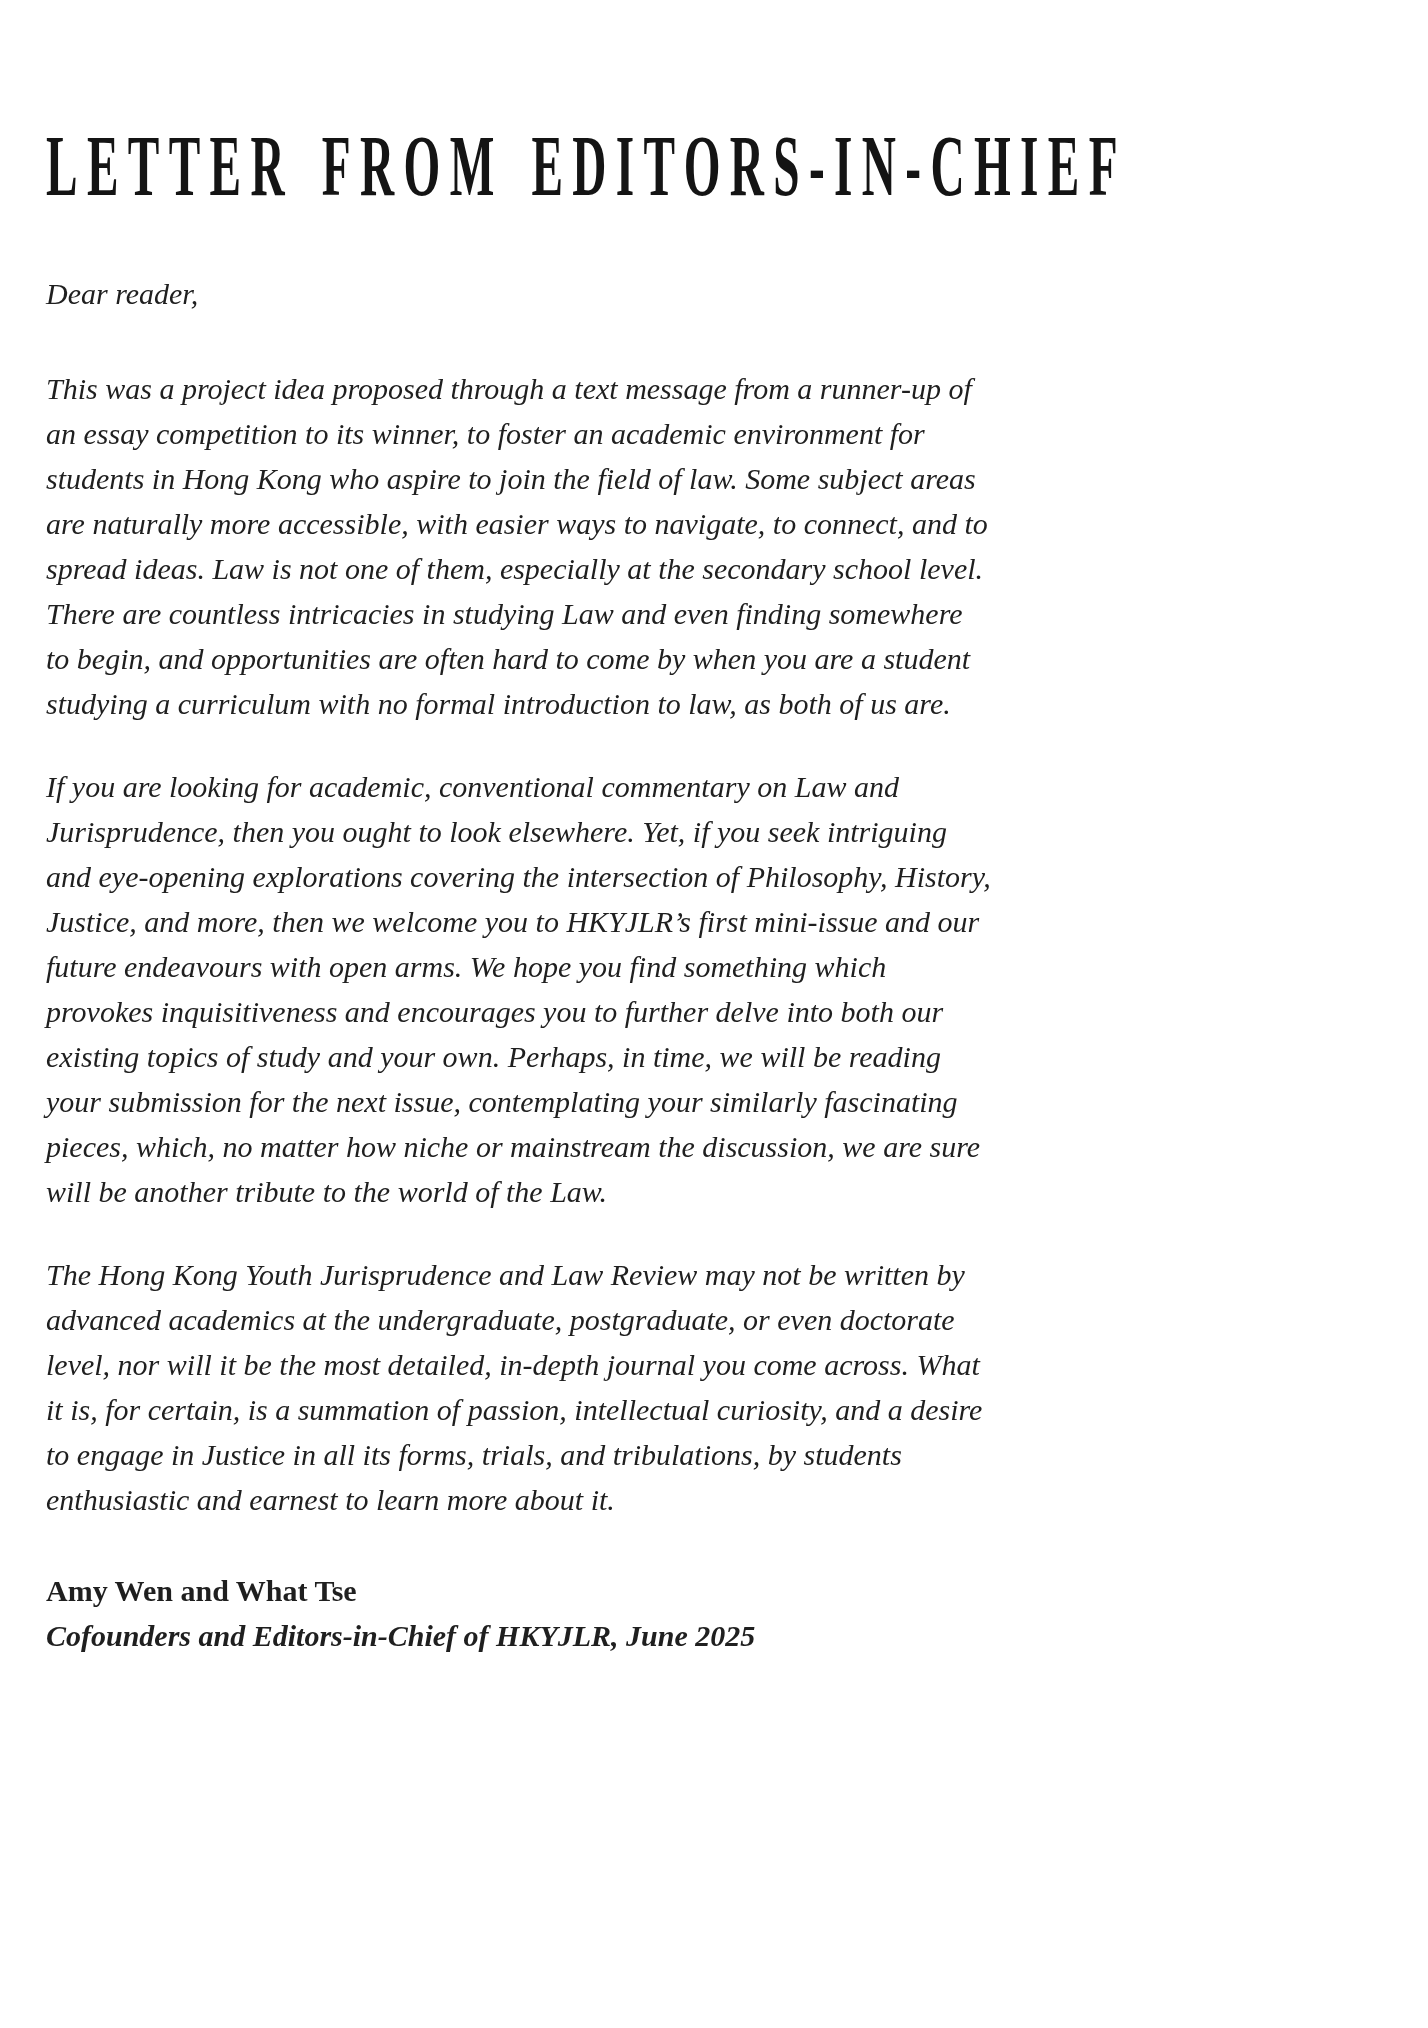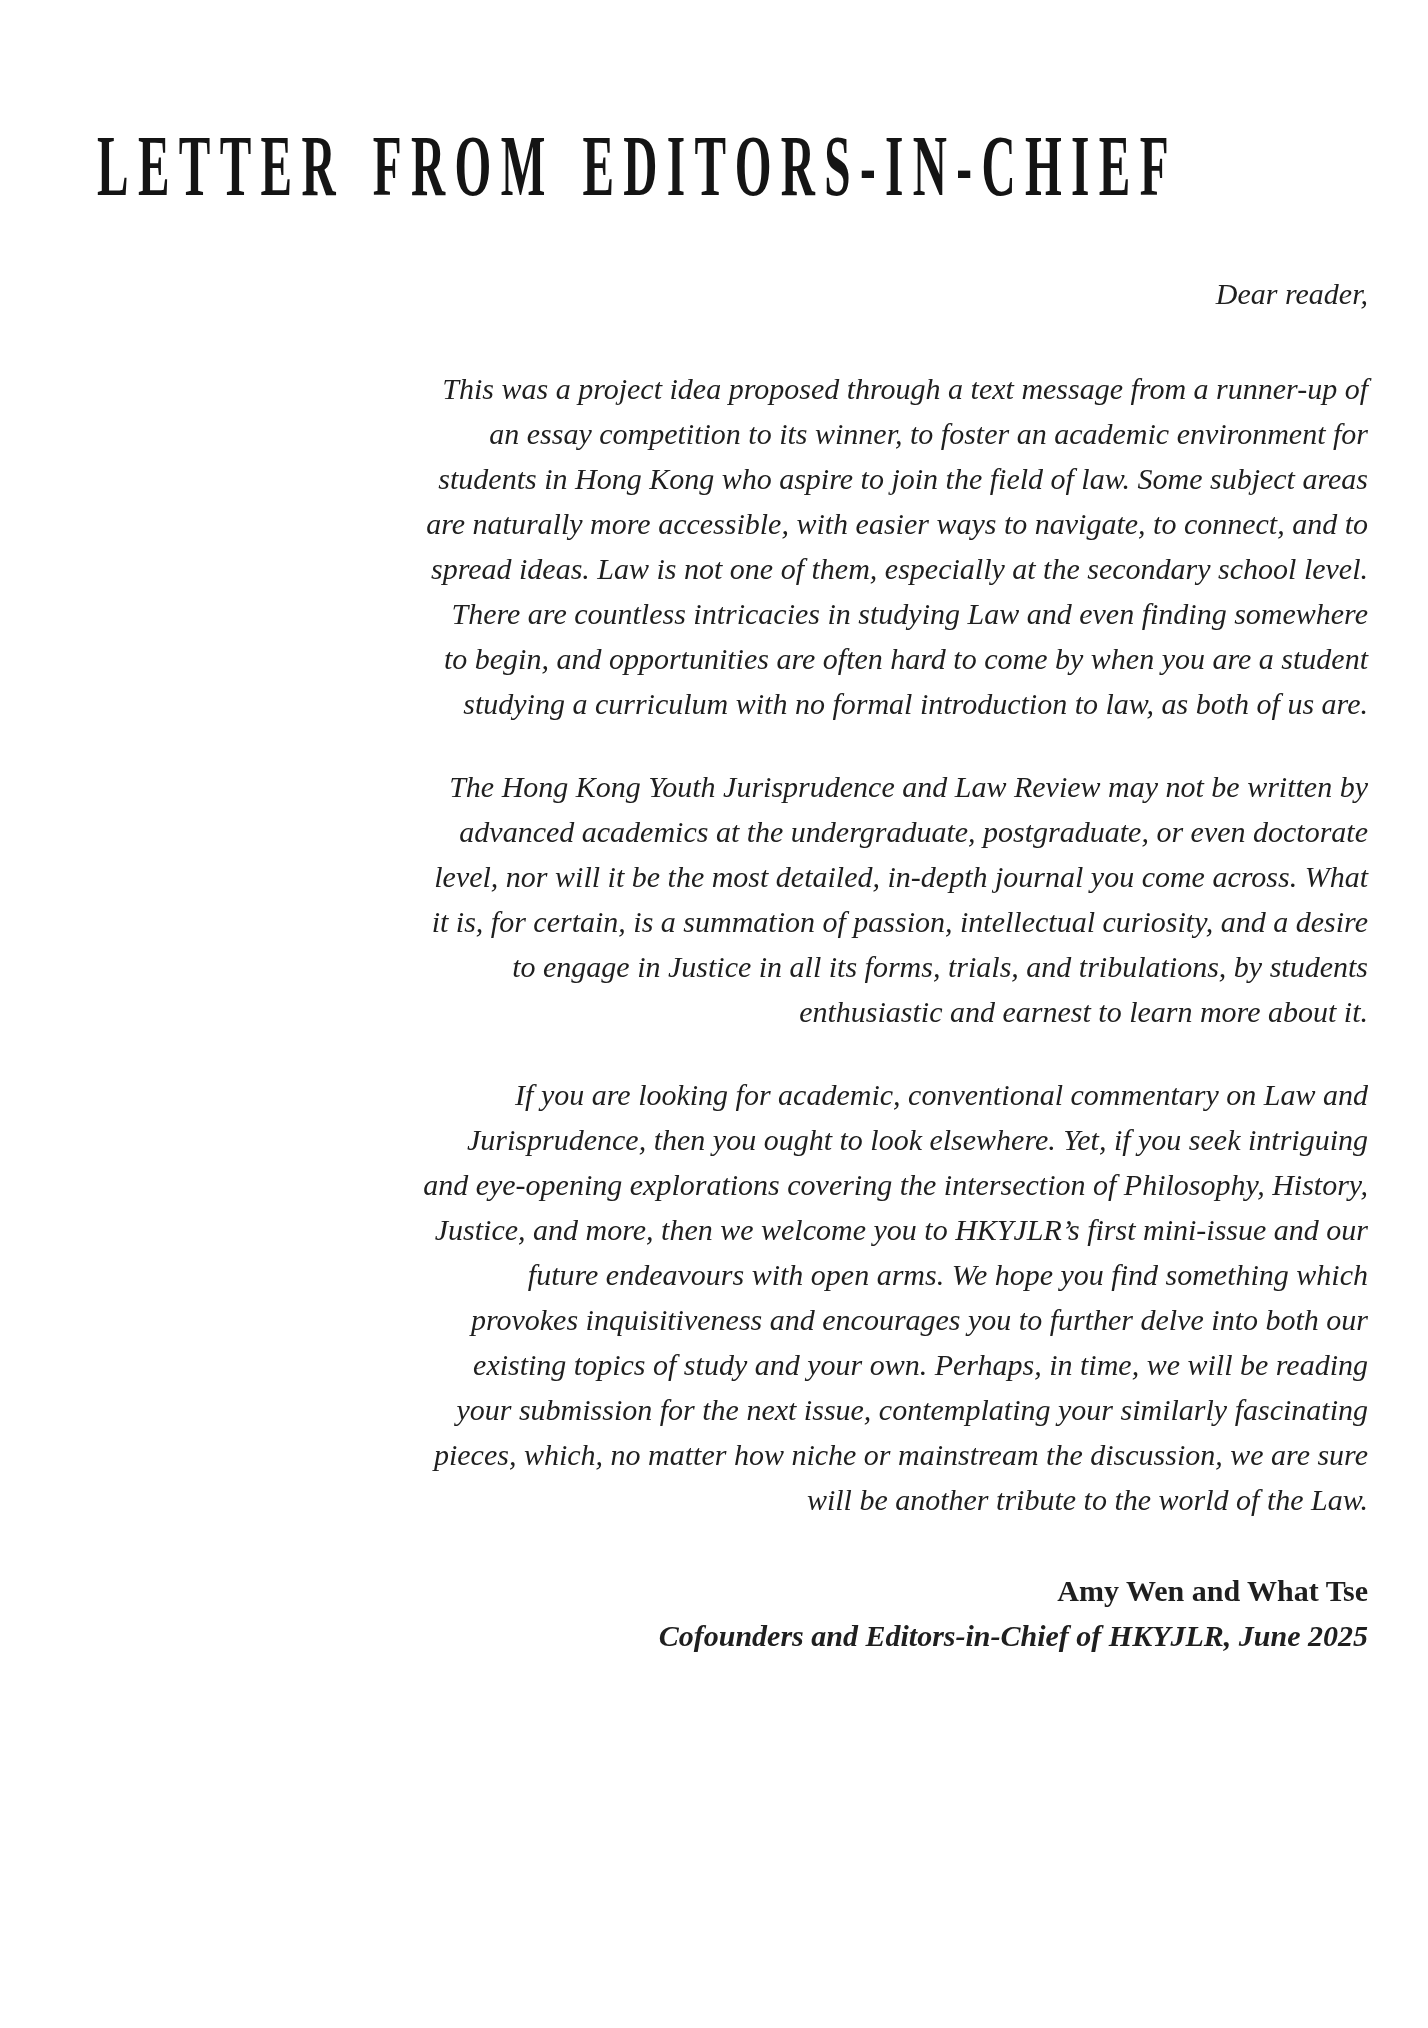--- a/index.html
+++ b/index.html
@@ -6,25 +6,24 @@
     margin: 0;
     padding: 0;
     background: #ffffff;
   }
   .page {
     position: relative;
     width: 1428px;
     height: 2028px;
     background: #ffffff;
     box-sizing: border-box;
-    padding: 123px 60px 0 97px;
+    padding: 123px 60px 0 46px;
     font-family: "Liberation Serif", serif;
     color: #1f1f1f;
     overflow: hidden;
-    text-align: right;
   }
   .title {
     margin: 0;
     font-family: "Liberation Serif", serif;
     font-weight: 700;
     font-size: 86px;
     line-height: 86px;
     letter-spacing: 17px;
     word-spacing: 12px;
     white-space: nowrap;
@@ -73,36 +72,36 @@
 
   <p class="para">This was a project idea proposed through a text message from a runner-up of
 an essay competition to its winner, to foster an academic environment for
 students in Hong Kong who aspire to join the field of law. Some subject areas
 are naturally more accessible, with easier ways to navigate, to connect, and to
 spread ideas. Law is not one of them, especially at the secondary school level.
 There are countless intricacies in studying Law and even finding somewhere
 to begin, and opportunities are often hard to come by when you are a student
 studying a curriculum with no formal introduction to law, as both of us are.</p>
 
-  <p class="para">The Hong Kong Youth Jurisprudence and Law Review may not be written by
-advanced academics at the undergraduate, postgraduate, or even doctorate
-level, nor will it be the most detailed, in-depth journal you come across. What
-it is, for certain, is a summation of passion, intellectual curiosity, and a desire
-to engage in Justice in all its forms, trials, and tribulations, by students
-enthusiastic and earnest to learn more about it.</p>
-
   <p class="para">If you are looking for academic, conventional commentary on Law and
 Jurisprudence, then you ought to look elsewhere. Yet, if you seek intriguing
 and eye-opening explorations covering the intersection of Philosophy, History,
 Justice, and more, then we welcome you to HKYJLR’s first mini-issue and our
 future endeavours with open arms. We hope you find something which
 provokes inquisitiveness and encourages you to further delve into both our
 existing topics of study and your own. Perhaps, in time, we will be reading
 your submission for the next issue, contemplating your similarly fascinating
 pieces, which, no matter how niche or mainstream the discussion, we are sure
 will be another tribute to the world of the Law.</p>
 
+  <p class="para">The Hong Kong Youth Jurisprudence and Law Review may not be written by
+advanced academics at the undergraduate, postgraduate, or even doctorate
+level, nor will it be the most detailed, in-depth journal you come across. What
+it is, for certain, is a summation of passion, intellectual curiosity, and a desire
+to engage in Justice in all its forms, trials, and tribulations, by students
+enthusiastic and earnest to learn more about it.</p>
+
   <div class="signature">
     <p class="sig-names">Amy Wen and What Tse</p>
     <p class="sig-role">Cofounders and Editors-in-Chief of HKYJLR, June 2025</p>
   </div>
 
 </div>
 
 </body></html>

